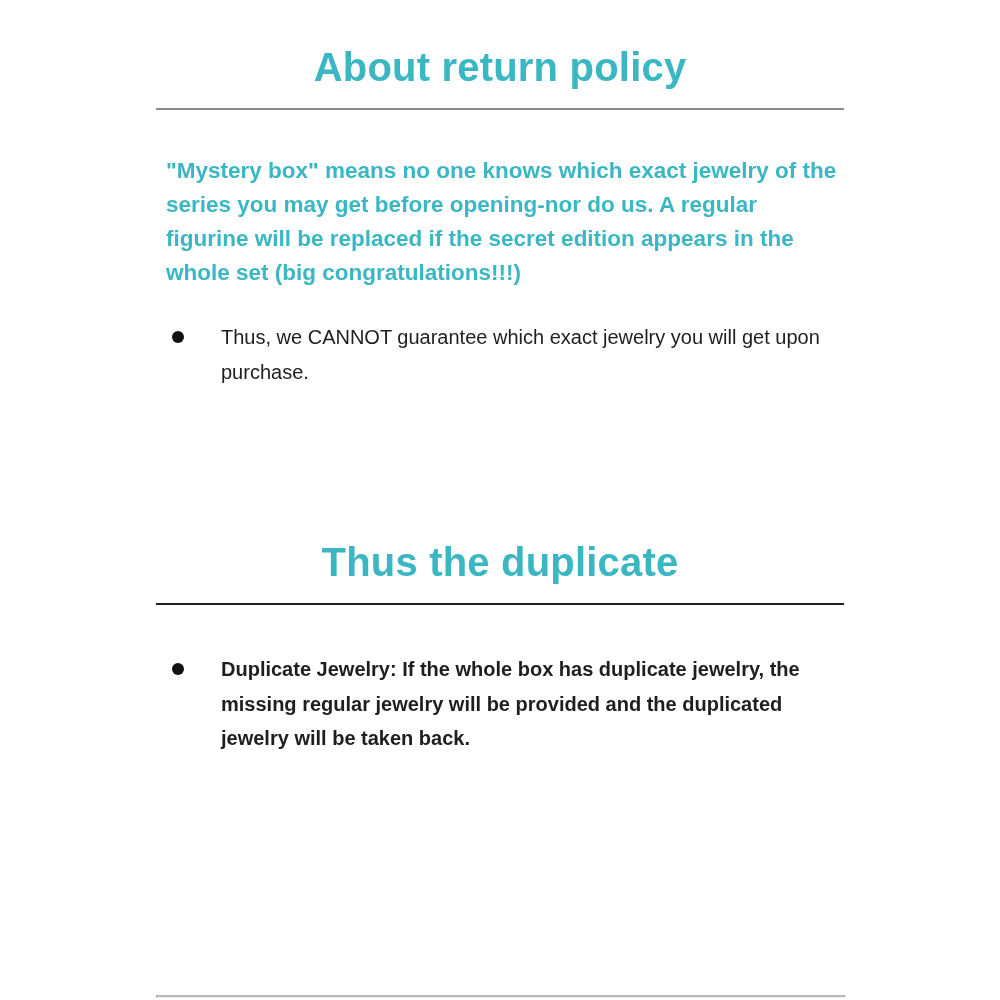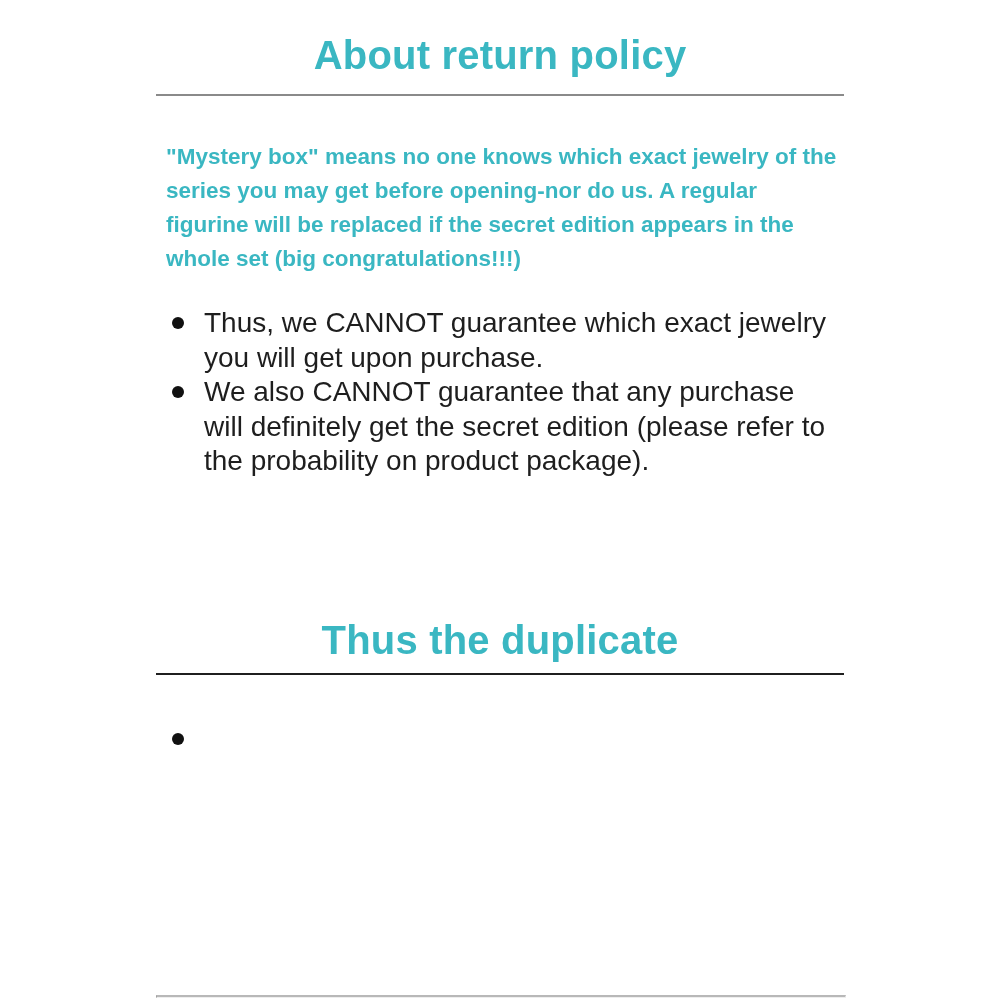--- a/index.html
+++ b/index.html
@@ -10,21 +10,21 @@
   .page {
     position: relative;
     width: 1000px;
     height: 1000px;
     background: #ffffff;
     font-family: "Liberation Sans", "DejaVu Sans", sans-serif;
     overflow: hidden;
     color: #1e1e1e;
   }
   .section-title {
-    margin: 4px;
+    margin: 16px;
     padding-top: 26px;
     text-align: center;
     font-size: 40px;
     line-height: 50px;
     font-weight: 700;
     color: #3ab7c2;
     letter-spacing: 0.2px;
   }
   .rule {
     border: none;
@@ -62,23 +62,24 @@
   .dot {
     flex: 0 0 auto;
     width: 12px;
     height: 12px;
     border-radius: 50%;
     background: #111111;
     margin: 11px 20px 0 0;
   }
   .bullet-text {
     width: 630px;
-    font-size: 28px;
+    font-size: 20px;
     line-height: 34.5px;
     color: #1e1e1e;
+    margin-left: 17px;
   }
   .reminder {
     margin: 30px 0 0 166px;
     width: 672px;
     font-size: 22.5px;
     line-height: 34px;
     font-weight: 600;
     color: #3ab7c2;
   }
   .reminder .reminder-label {
@@ -105,35 +106,32 @@
 
     <hr class="rule rule-gray">
 
     <p class="intro">"Mystery box" means no one knows which exact jewelry of the series you may get before opening-nor do us. A regular figurine will be replaced if the secret edition appears in the whole set (big congratulations!!!)</p>
 
     <ul class="bullet-list">
       <li>
         <span class="dot"></span>
         <span class="bullet-text">Thus, we CANNOT guarantee which exact jewelry you will get upon purchase.</span>
       </li>
-      <li>
-        <span class="dot"></span>
-        <span class="bullet-text">We also CANNOT guarantee that any purchase will definitely get the secret edition (please refer to the probability on product package).</span>
-      </li>
     </ul>
 
   </section>
 
   <section>
     <h1 class="section-title title-duplicate">Thus the duplicate</h1>
 
     <hr class="rule rule-dark">
 
     <ul class="bullet-list bullet-list-bold">
       <li>
         <span class="dot"></span>
+        <span class="bullet-text">Duplicate Jewelry: If the whole box has duplicate jewelry, the missing regular jewelry will be provided and the duplicated jewelry will be taken back.</span>
       </li>
     </ul>
   </section>
 
   <hr class="rule-bottom">
 
 </div>
 
 </body></html>

